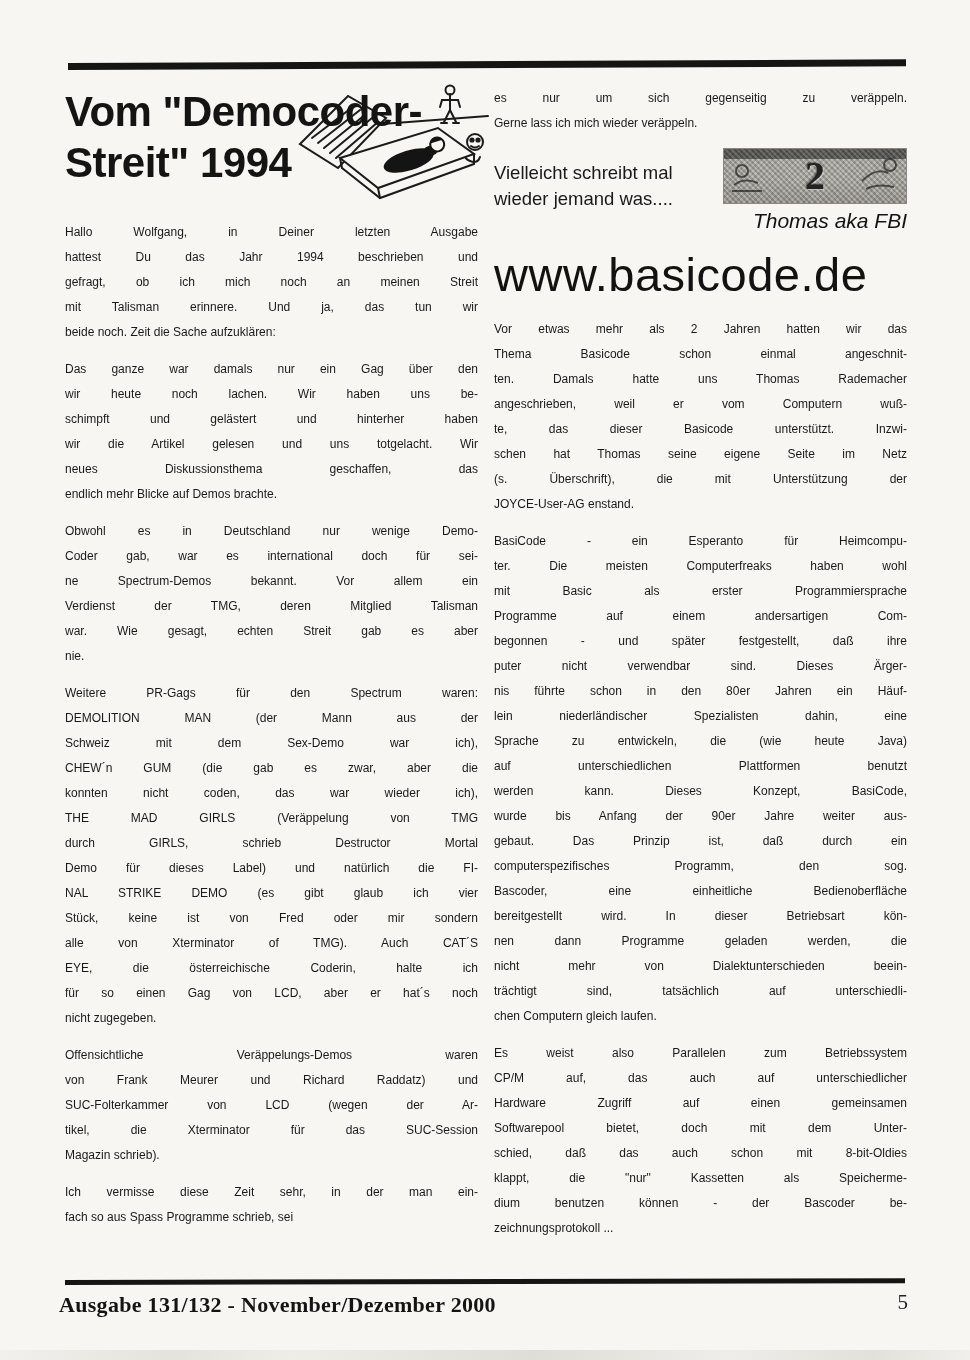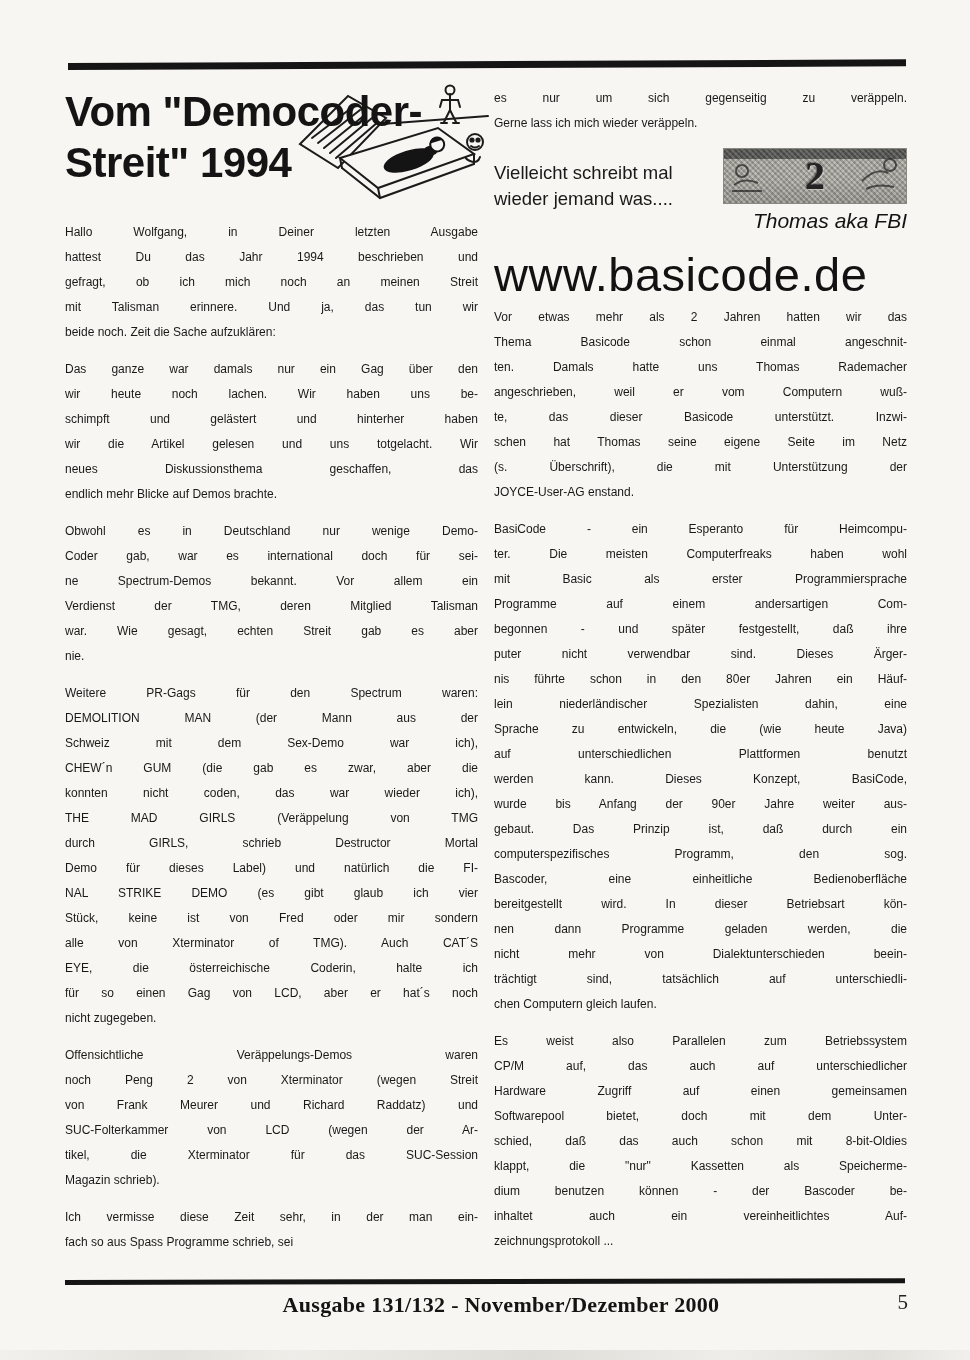--- a/index.html
+++ b/index.html
@@ -47,30 +47,30 @@
     text-shadow:1px 1px 0 rgba(255,255,255,.35), -1px -1px 1px rgba(0,0,0,.4);
   }
   .scribble { position:absolute; opacity:.7; }
   .caption {
     text-align:right; font-weight:400; font-style:italic; font-size:21px;
     margin-top:5px; color:#131313;
   }
 
   .basicode-heading {
     font-size:47px; font-weight:400; letter-spacing:0.5px; color:#121212;
-    margin:16px 0 4px; line-height:52px;
+    margin:16px 0 16px; line-height:52px;
   }
 
   
   .rule-bottom {
     position:absolute; left:65px; top:1280px; width:840px; height:5px;
     background:#151515; transform:rotate(-0.12deg); transform-origin:left center;
   }
   .footer-issue {
-    position:absolute; left:81px; top:1292px; width:840px; text-align:center;
+    position:absolute; left:59px; top:1292px; width:840px; text-align:left;
     font-family:"Liberation Serif", serif; font-weight:700; font-size:22px;
     letter-spacing:0.3px; color:#141414;
   }
   .footer-page {
     position:absolute; right:62px; top:1290px;
     font-family:"Liberation Serif", serif; font-size:21px; color:#222;
   }
   .scan-artifact {
     position:absolute; left:0; bottom:0; width:100%; height:10px; opacity:.75;
     background:linear-gradient(90deg,#efeeea 0%,#dedcd6 18%,#eceae5 30%,#d7d5cf 55%,#eceae6 75%,#dbd9d3 90%,#efede9 100%);
@@ -162,21 +162,20 @@
           <div class="ln">Demo für dieses Label) und natürlich die FI-</div>
           <div class="ln">NAL STRIKE DEMO (es gibt glaub ich vier</div>
           <div class="ln">Stück, keine ist von Fred oder mir sondern</div>
           <div class="ln">alle von Xterminator of TMG). Auch CAT´S</div>
           <div class="ln">EYE, die österreichische Coderin, halte ich</div>
           <div class="ln">für so einen Gag von LCD, aber er hat´s noch</div>
           <div class="ln last">nicht zugegeben.</div>
         </div>
       <div class="para">
           <div class="ln">Offensichtliche Veräppelungs-Demos waren</div>
-          <div class="ln">noch Peng 2 von Xterminator (wegen Streit</div>
           <div class="ln">von Frank Meurer und Richard Raddatz) und</div>
           <div class="ln">SUC-Folterkammer von LCD (wegen der Ar-</div>
           <div class="ln">tikel, die Xterminator für das SUC-Session</div>
           <div class="ln last">Magazin schrieb).</div>
         </div>
       <div class="para">
           <div class="ln">Ich vermisse diese Zeit sehr, in der man ein-</div>
           <div class="ln last">fach so aus Spass Programme schrieb, sei</div>
         </div>
     </div>
@@ -249,21 +248,20 @@
           <div class="ln last">chen Computern gleich laufen.</div>
         </div>
       <div class="para">
           <div class="ln">Es weist also Parallelen zum Betriebssystem</div>
           <div class="ln">CP/M auf, das auch auf unterschiedlicher</div>
           <div class="ln">Hardware Zugriff auf einen gemeinsamen</div>
           <div class="ln">Softwarepool bietet, doch mit dem Unter-</div>
           <div class="ln">schied, daß das auch schon mit 8-bit-Oldies</div>
           <div class="ln">klappt, die "nur" Kassetten als Speicherme-</div>
           <div class="ln">dium benutzen können - der Bascoder be-</div>
-          <div class="ln">inhaltet auch ein vereinheitlichtes Auf-</div>
           <div class="ln last">zeichnungsprotokoll ...</div>
         </div>
     </div>
   </div>
 
   <div class="rule-bottom"></div>
   <div class="footer-issue">Ausgabe 131/132 - November/Dezember 2000</div>
   <div class="footer-page">5</div>
   <div class="scan-artifact"></div>
 </div>

